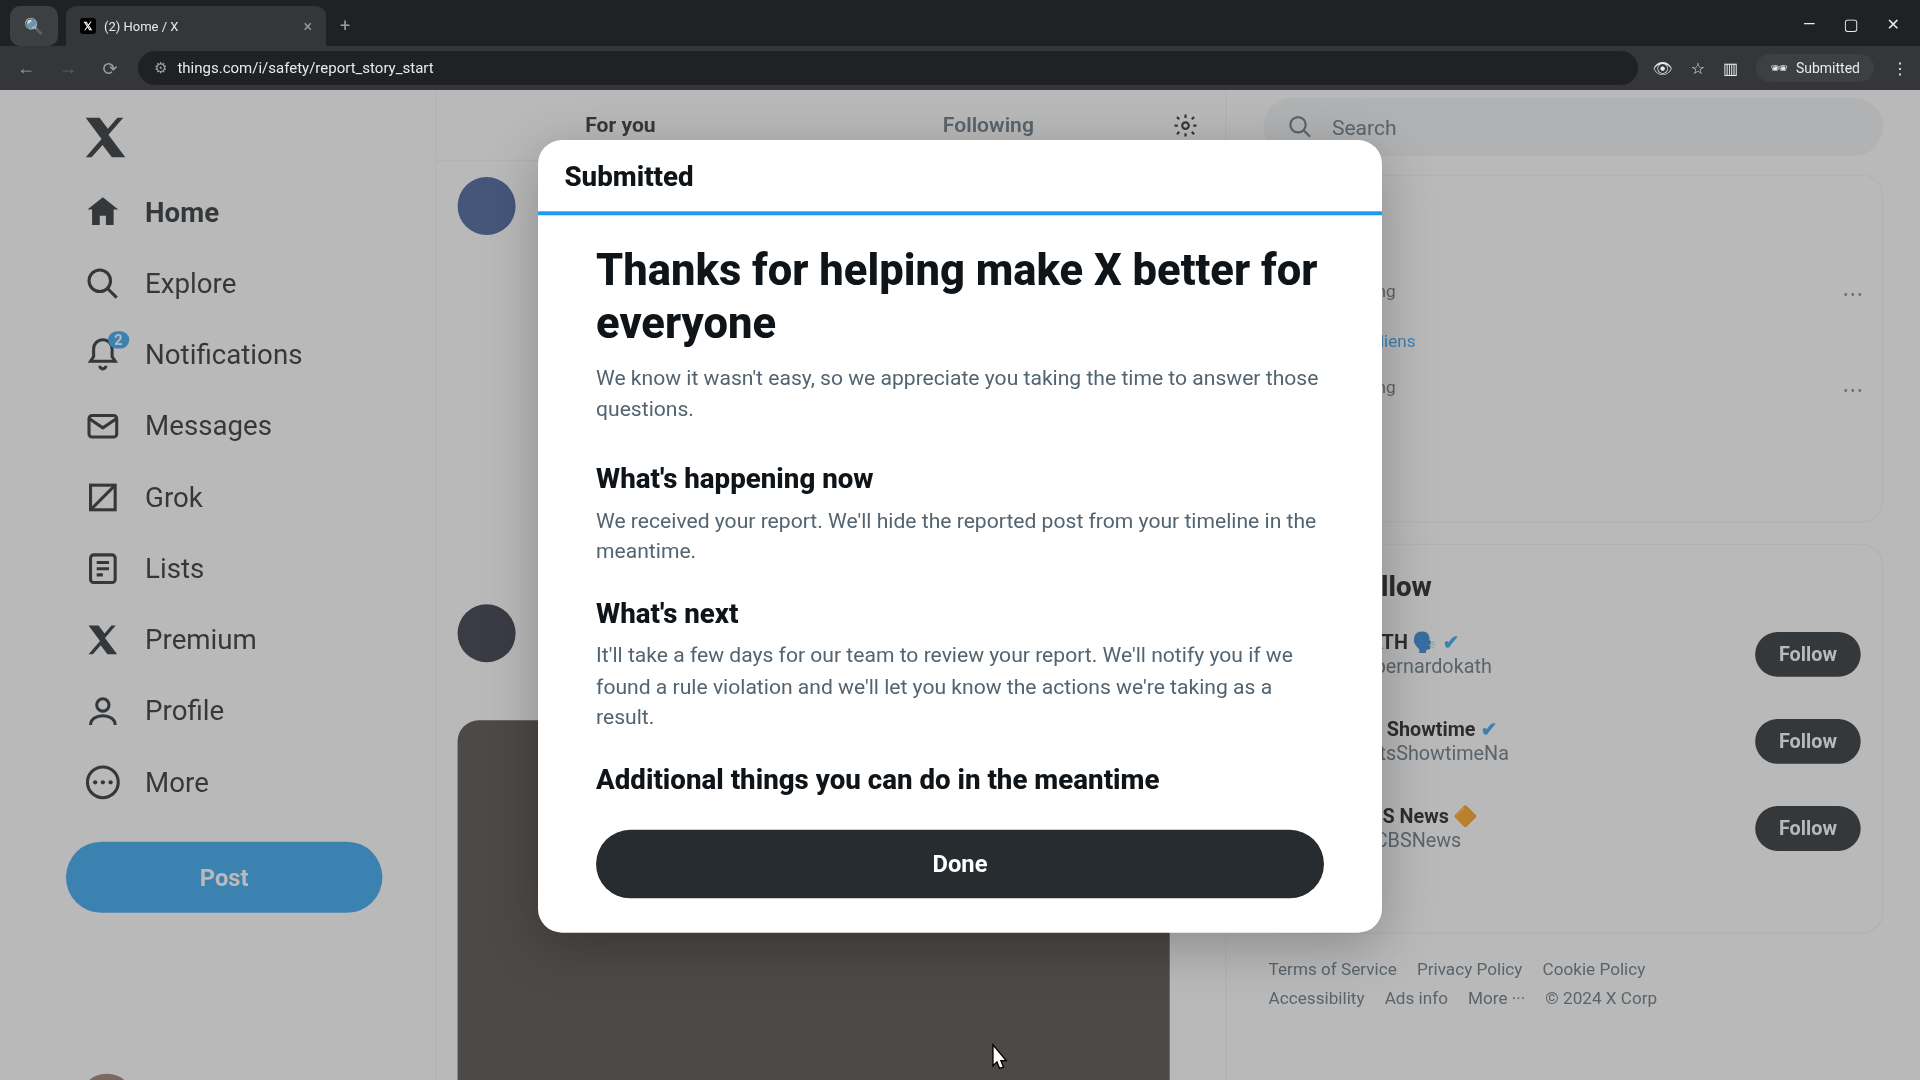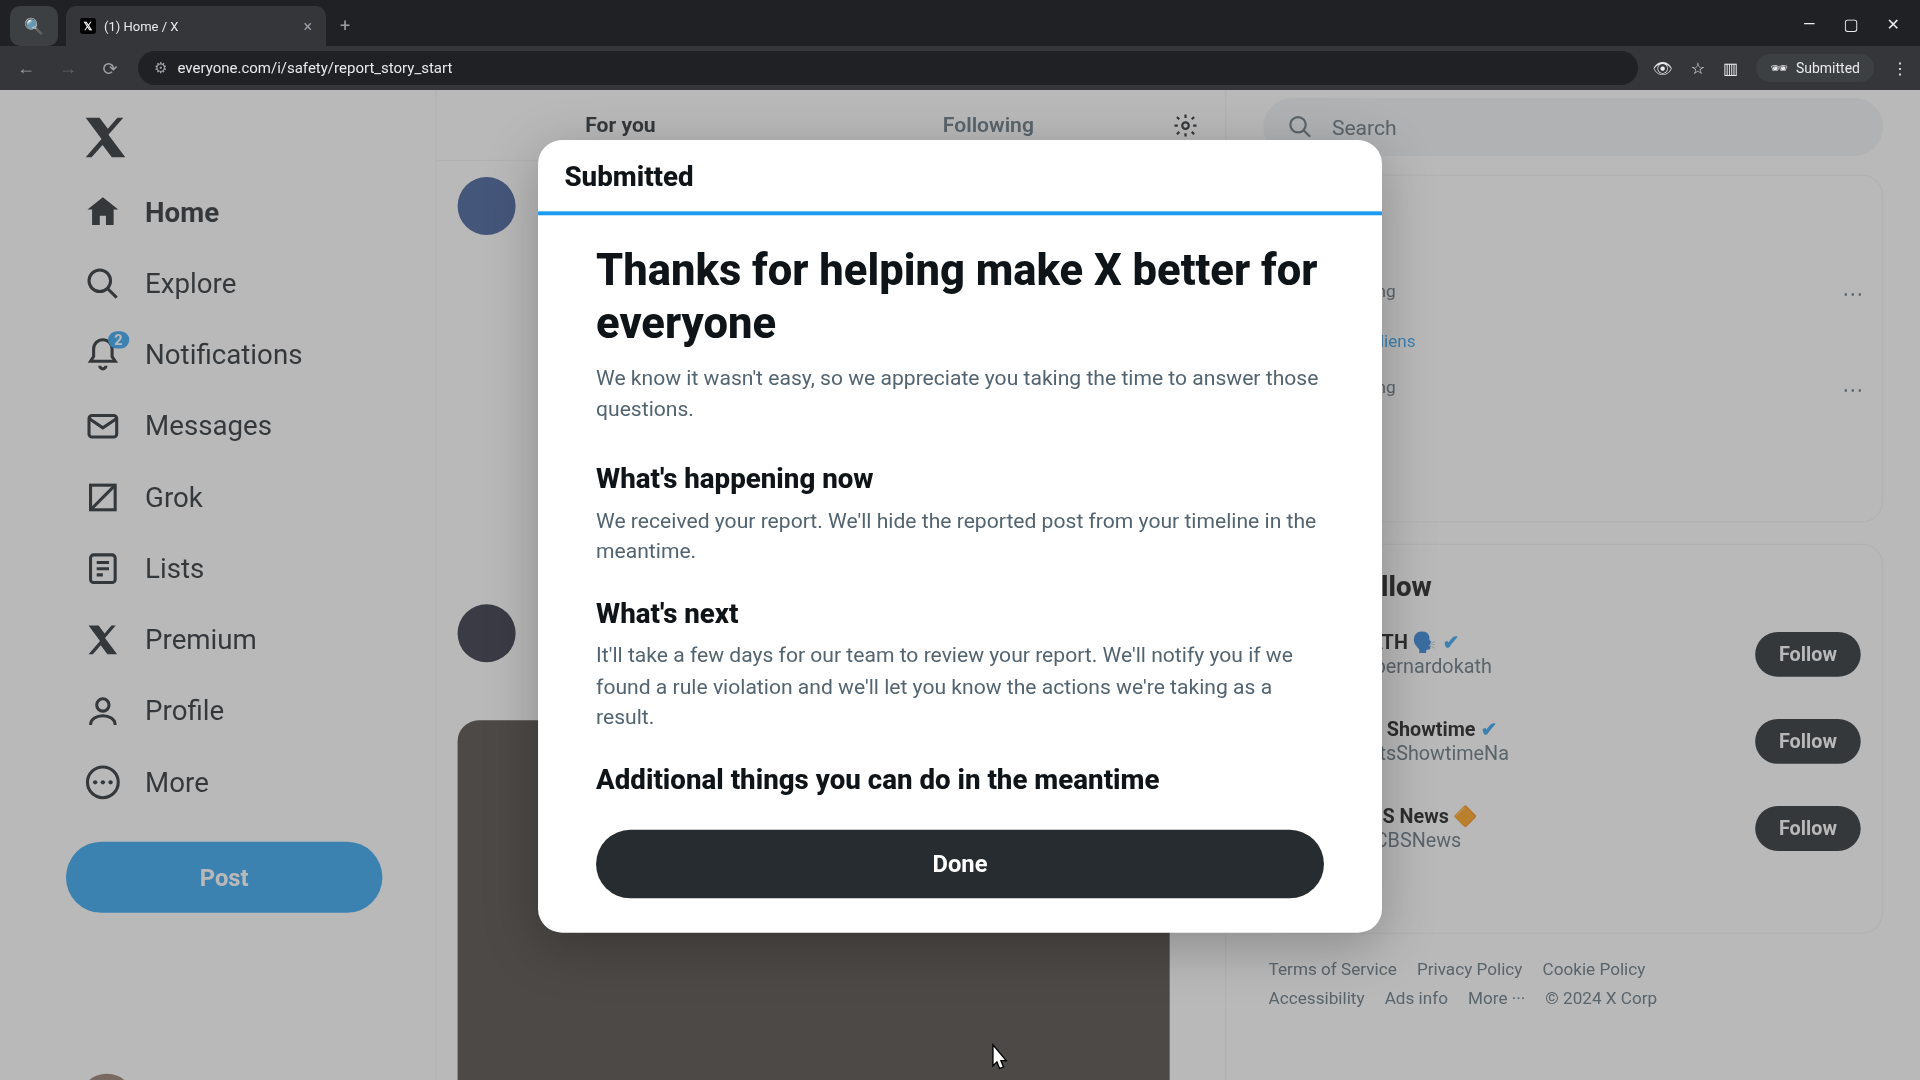--- a/index.html
+++ b/index.html
@@ -92,37 +92,37 @@
 .cursor { position:absolute; width:20px; height:24px; pointer-events:none; z-index:99; }
 </style>
 </head>
 <body>
 
 <div class="browser-chrome">
   <div class="tab-bar">
     <div class="tab-spacer">🔍</div>
     <div class="tab">
       <span class="favicon">𝕏</span>
-      <span>(1) Home / X</span>
+      <span>(2) Home / X</span>
       <span class="tab-close">×</span>
     </div>
     <div class="new-tab">+</div>
     <div class="window-controls">
       <span>—</span>
       <span>▢</span>
       <span>✕</span>
     </div>
   </div>
   <div class="addr-bar">
     <span class="nav-btn">←</span>
     <span class="nav-btn disabled">→</span>
     <span class="nav-btn">⟳</span>
     <div class="url-box">
       <span class="tune">⚙</span>
-      <span>everyone.com/i/safety/report_story_start</span>
+      <span>things.com/i/safety/report_story_start</span>
     </div>
     <div class="addr-right">
       <span>👁</span>
       <span>☆</span>
       <span>▥</span>
       <div class="incognito-pill">
         <span>🕶</span>
         <span>Submitted</span>
       </div>
       <span>⋮</span>

